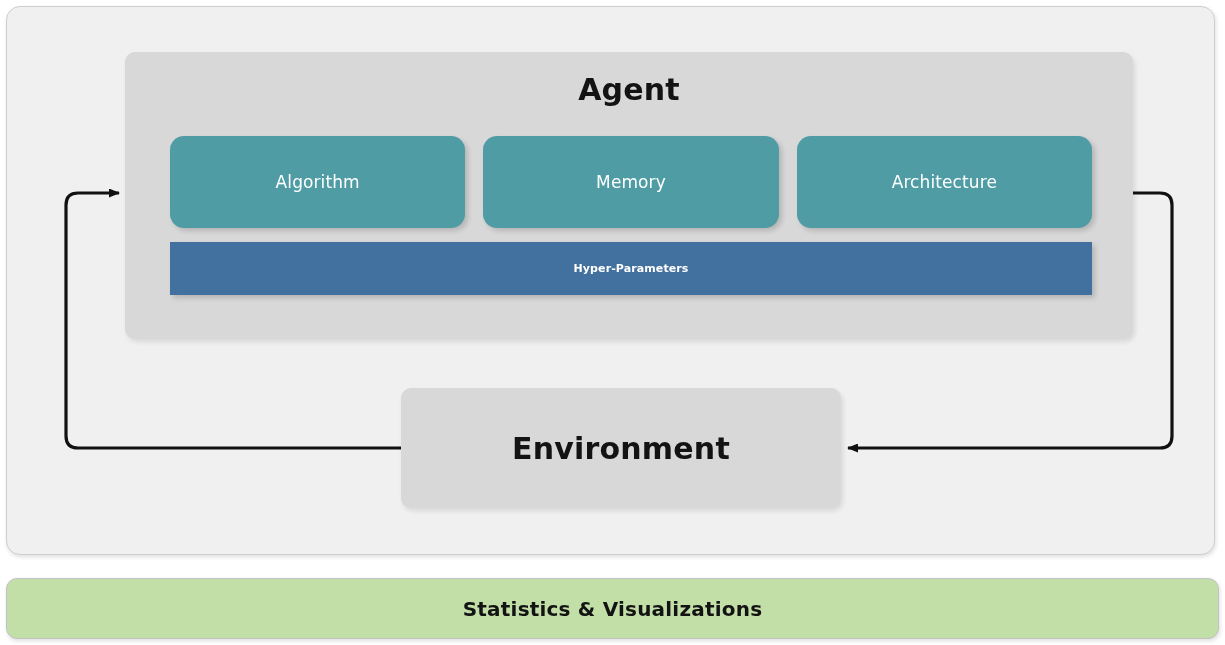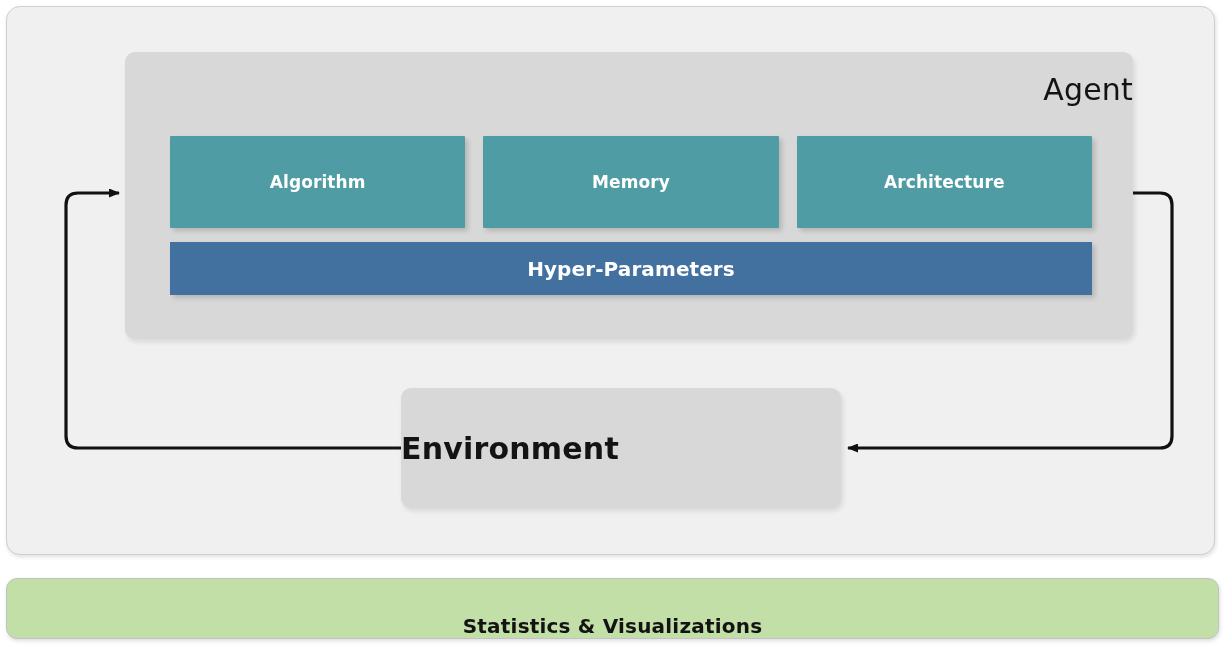--- a/index.html
+++ b/index.html
@@ -47,80 +47,81 @@
     box-sizing: border-box;
     background: #d8d8d8;
     border-radius: 10px;
     box-shadow: 2px 3px 5px rgba(0,0,0,0.10);
   }
   .agent-title {
     position: absolute;
     left: 0;
     top: 20px;
     width: 100%;
-    text-align: right;
+    text-align: center;
     font-size: 30px;
-    font-weight: normal;
+    font-weight: bold;
     color: #131313;
     letter-spacing: 0.2px;
   }
 
   
   .components-row {
     position: absolute;
     left: 45px;   
     top: 84px;    
     width: 922px; 
     height: 92px;
     display: flex;
     gap: 18px;
   }
   .component-box {
     flex: 1 1 0;
     background: #4f9ca5;
-    border-radius: 1px;
+    border-radius: 14px;
     display: flex;
     align-items: center;
     justify-content: center;
     color: #ffffff;
     font-size: 17px;
-    font-weight: bold;
+    font-weight: normal;
     box-shadow: 3px 3px 5px rgba(0,0,0,0.16);
     letter-spacing: 0.1px;
   }
 
   
   .hyperparams-bar {
     position: absolute;
     left: 45px;
     top: 190px;   
     width: 922px;
     height: 53px;
     background: #42709f;
     display: flex;
     align-items: center;
     justify-content: center;
     color: #ffffff;
-    font-size: 20px;
+    font-size: 11px;
     font-weight: bold;
     box-shadow: 3px 3px 5px rgba(0,0,0,0.16);
     letter-spacing: 0.1px;
   }
 
   
   .environment-box {
     position: absolute;
     left: 401px;
     top: 388px;
     width: 440px;
     height: 120px;
     background: #d8d8d8;
     border-radius: 10px;
     display: flex;
     align-items: center;
+    justify-content: center;
     font-size: 30px;
     font-weight: bold;
     color: #131313;
     box-shadow: 2px 3px 5px rgba(0,0,0,0.10);
     letter-spacing: 0.2px;
   }
 
   
   .arrows-svg {
     position: absolute;
@@ -136,21 +137,21 @@
     position: absolute;
     left: 6px;
     top: 578px;
     width: 1213px;
     height: 61px;
     box-sizing: border-box;
     background: #c3dfa8;
     border: 1px solid #c2c2c2;
     border-radius: 11px;
     display: flex;
-    align-items: flex-end;
+    align-items: center;
     justify-content: center;
     font-size: 20px;
     font-weight: bold;
     color: #131313;
     box-shadow: 1px 2px 4px rgba(0,0,0,0.13);
     letter-spacing: 0.2px;
   }
 </style>
 </head>
 <body>

